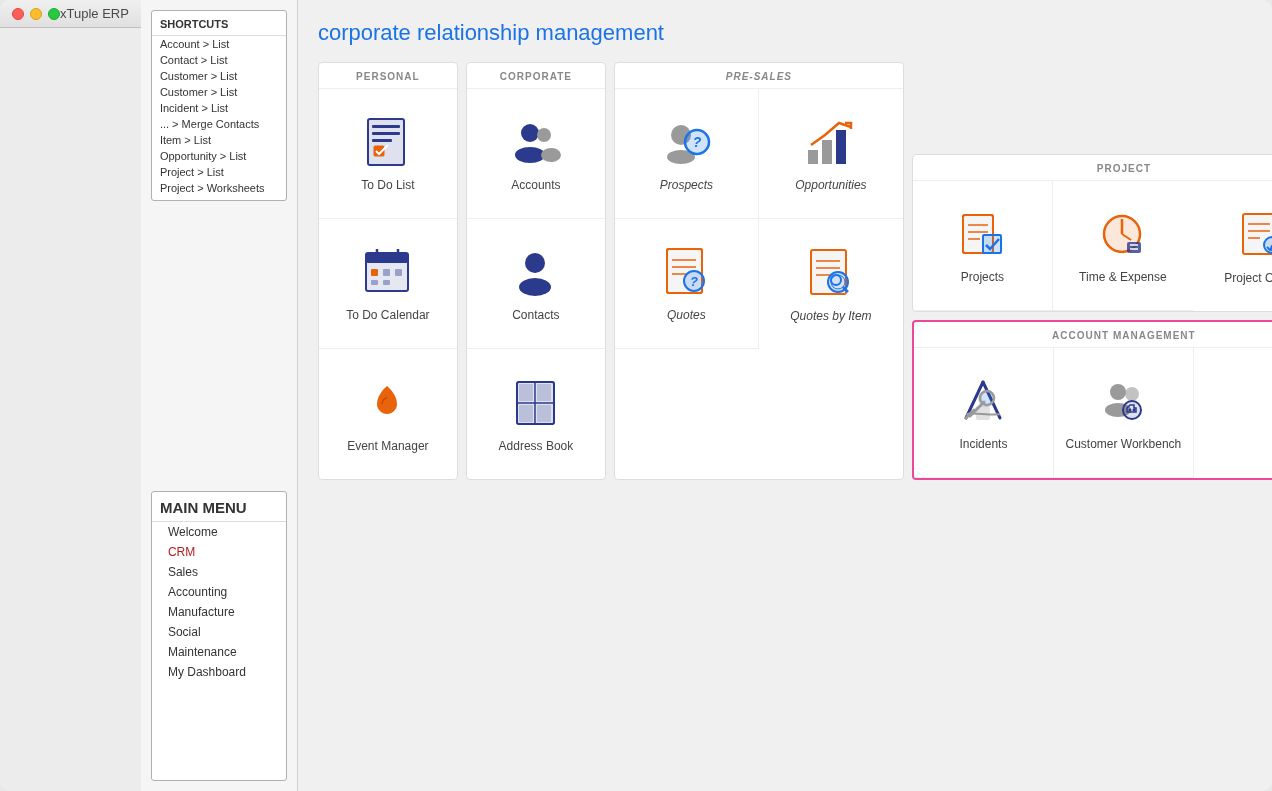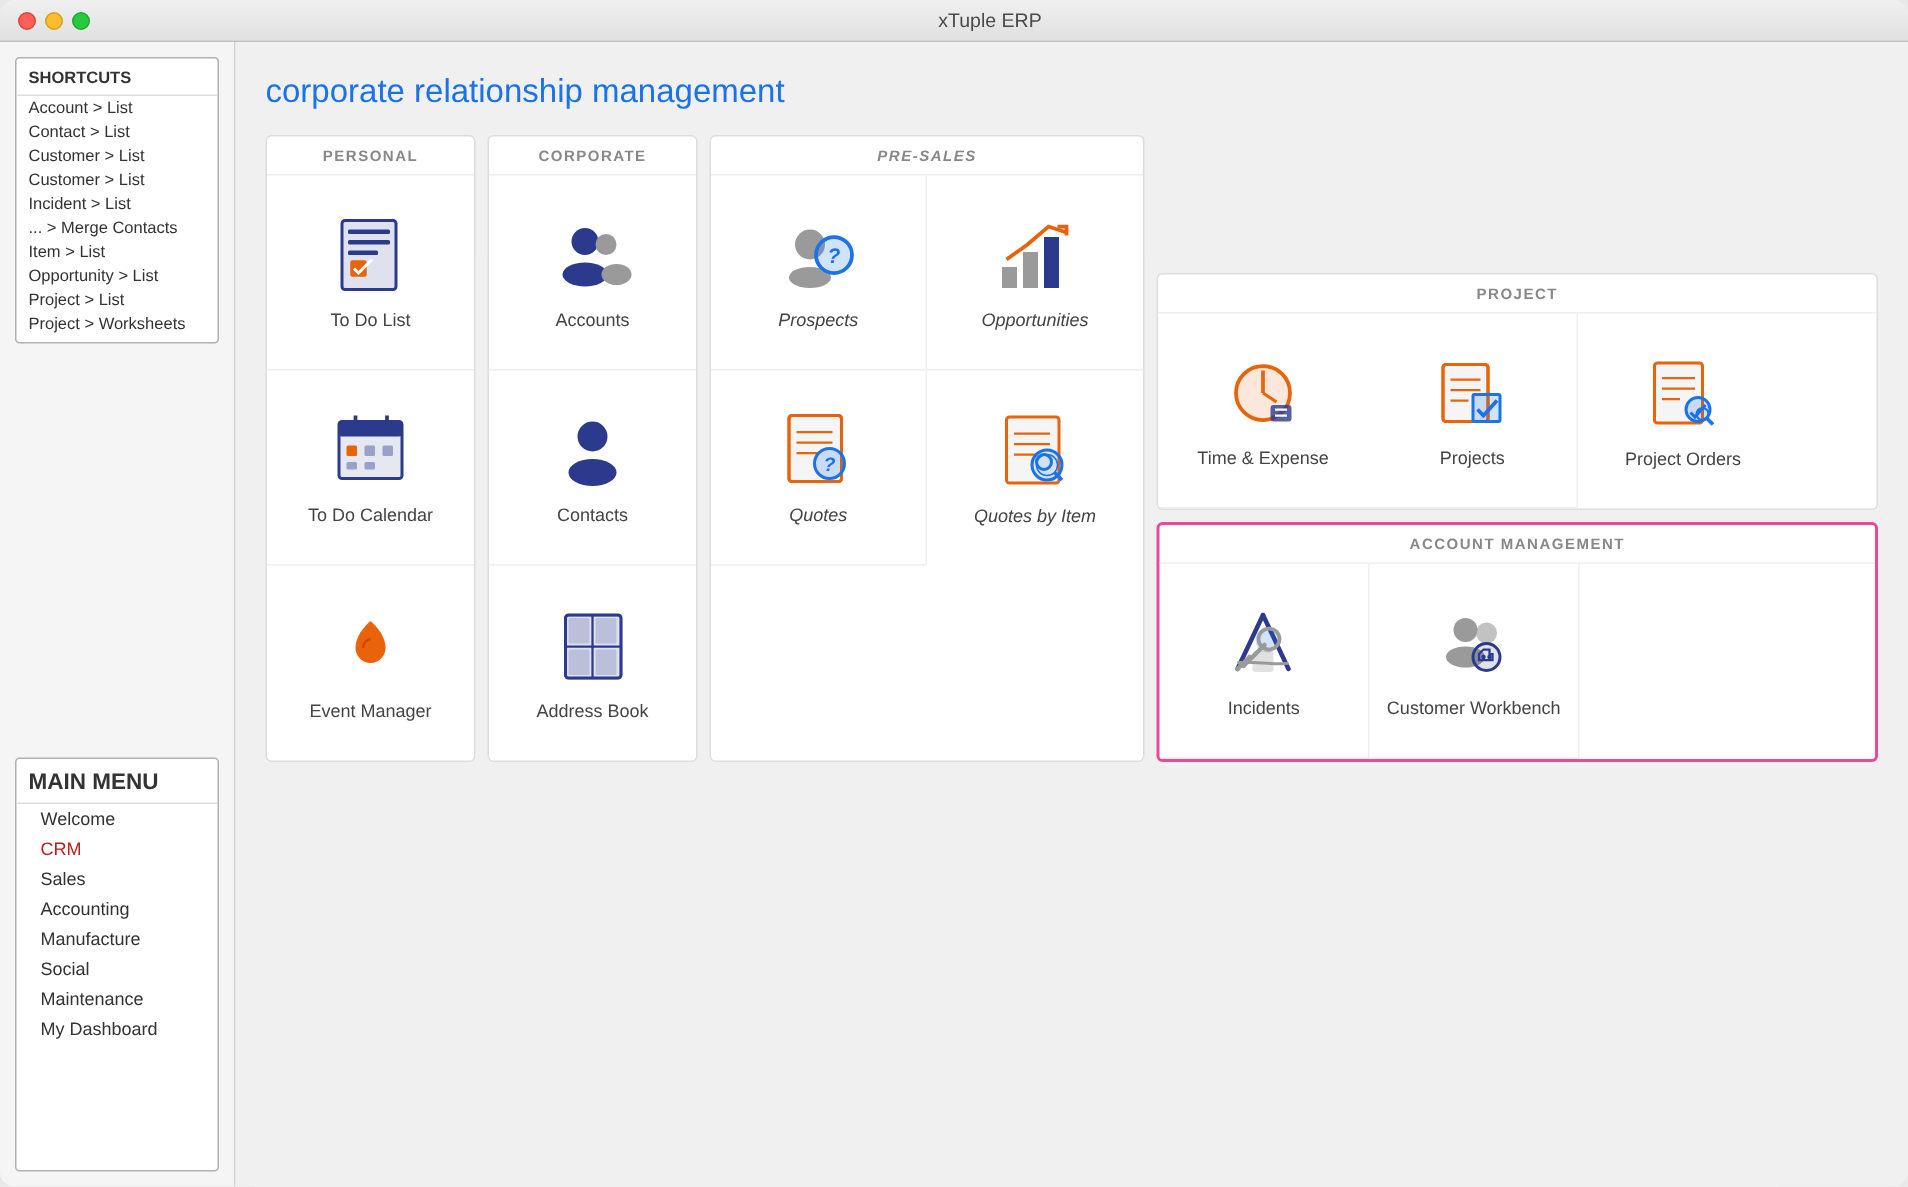--- a/index.html
+++ b/index.html
@@ -10,21 +10,21 @@
       height: 791px;
       overflow: hidden;
     }
     .window {
       width: 1272px;
       height: 791px;
       background: #ececec;
       border-radius: 10px;
       overflow: hidden;
       display: flex;
-      flex-direction: column;
+      flex-direction: row;
     }
     .titlebar {
       height: 28px;
       background: linear-gradient(to bottom, #f0f0f0, #e0e0e0);
       display: flex;
       align-items: center;
       padding: 0 12px;
       border-bottom: 1px solid #c0c0c0;
       flex-shrink: 0;
     }
@@ -347,45 +347,45 @@
               <span class="grid-item-label">Quotes by Item</span>
             </div>
           </div>
         </div>
 
         <div style="display:flex; flex-direction:column; gap:8px; flex:1;justify-content:flex-end;">
           <div class="section-panel" style="flex-shrink:0;">
             <div class="section-header">PROJECT</div>
             <div style="display:flex;">
 
-              <div class="grid-item" style="width:140px; border-right:none;">
-                <svg class="icon-svg" viewBox="0 0 55 55">
-                  <circle cx="27" cy="27" r="18" fill="#e8630a" opacity="0.15"></circle>
-                  <circle cx="27" cy="27" r="18" fill="none" stroke="#e8630a" stroke-width="2.5"></circle>
-                  <line x1="27" y1="12" x2="27" y2="27" stroke="#e8630a" stroke-width="2.5"></line>
-                  <line x1="27" y1="27" x2="36" y2="33" stroke="#e8630a" stroke-width="2"></line>
-                  <rect x="32" y="35" width="14" height="11" rx="2" fill="#2b3a8c" opacity="0.8"></rect>
-                  <line x1="35" y1="38" x2="43" y2="38" stroke="white" stroke-width="1.5"></line>
-                  <line x1="35" y1="42" x2="43" y2="42" stroke="white" stroke-width="1.5"></line>
-                </svg>
-                <span class="grid-item-label">Time &amp; Expense</span>
-              </div>
-
               <div class="grid-item" style="width:140px;">
                 <svg class="icon-svg" viewBox="0 0 55 55">
                   <rect x="8" y="8" width="30" height="38" rx="2" fill="#f5f5f5" stroke="#e8630a" stroke-width="2"></rect>
                   <rect x="8" y="8" width="30" height="38" rx="2" fill="none" stroke="#e8630a" stroke-width="2"></rect>
                   <line x1="13" y1="18" x2="33" y2="18" stroke="#e8630a" stroke-width="1.5"></line>
                   <line x1="13" y1="25" x2="33" y2="25" stroke="#e8630a" stroke-width="1.5"></line>
                   <line x1="13" y1="32" x2="25" y2="32" stroke="#e8630a" stroke-width="1.5"></line>
                   <rect x="28" y="28" width="18" height="18" rx="1" fill="#1a73e8" opacity="0.2"></rect>
                   <rect x="28" y="28" width="18" height="18" rx="1" fill="none" stroke="#1a73e8" stroke-width="2"></rect>
                   <polyline points="31,38 35,42 44,32" fill="none" stroke="#1a73e8" stroke-width="2.5"></polyline>
                 </svg>
                 <span class="grid-item-label">Projects</span>
+              </div>
+
+              <div class="grid-item" style="width:140px; border-right:none;">
+                <svg class="icon-svg" viewBox="0 0 55 55">
+                  <circle cx="27" cy="27" r="18" fill="#e8630a" opacity="0.15"></circle>
+                  <circle cx="27" cy="27" r="18" fill="none" stroke="#e8630a" stroke-width="2.5"></circle>
+                  <line x1="27" y1="12" x2="27" y2="27" stroke="#e8630a" stroke-width="2.5"></line>
+                  <line x1="27" y1="27" x2="36" y2="33" stroke="#e8630a" stroke-width="2"></line>
+                  <rect x="32" y="35" width="14" height="11" rx="2" fill="#2b3a8c" opacity="0.8"></rect>
+                  <line x1="35" y1="38" x2="43" y2="38" stroke="white" stroke-width="1.5"></line>
+                  <line x1="35" y1="42" x2="43" y2="42" stroke="white" stroke-width="1.5"></line>
+                </svg>
+                <span class="grid-item-label">Time &amp; Expense</span>
               </div>
 
               <div class="grid-item" style="width:140px; border-right:none; border-bottom:none;">
                 <svg class="icon-svg" viewBox="0 0 55 55">
                   <rect x="8" y="6" width="32" height="40" rx="2" fill="#f5f5f5" stroke="#e8630a" stroke-width="2"></rect>
                   <line x1="13" y1="16" x2="35" y2="16" stroke="#e8630a" stroke-width="1.5"></line>
                   <line x1="13" y1="23" x2="35" y2="23" stroke="#e8630a" stroke-width="1.5"></line>
                   <line x1="13" y1="30" x2="25" y2="30" stroke="#e8630a" stroke-width="1.5"></line>
                   <rect x="29" y="29" width="16" height="16" rx="8" fill="#1a73e8" opacity="0.2"></rect>
                   <rect x="29" y="29" width="16" height="16" rx="8" fill="none" stroke="#1a73e8" stroke-width="2"></rect>

